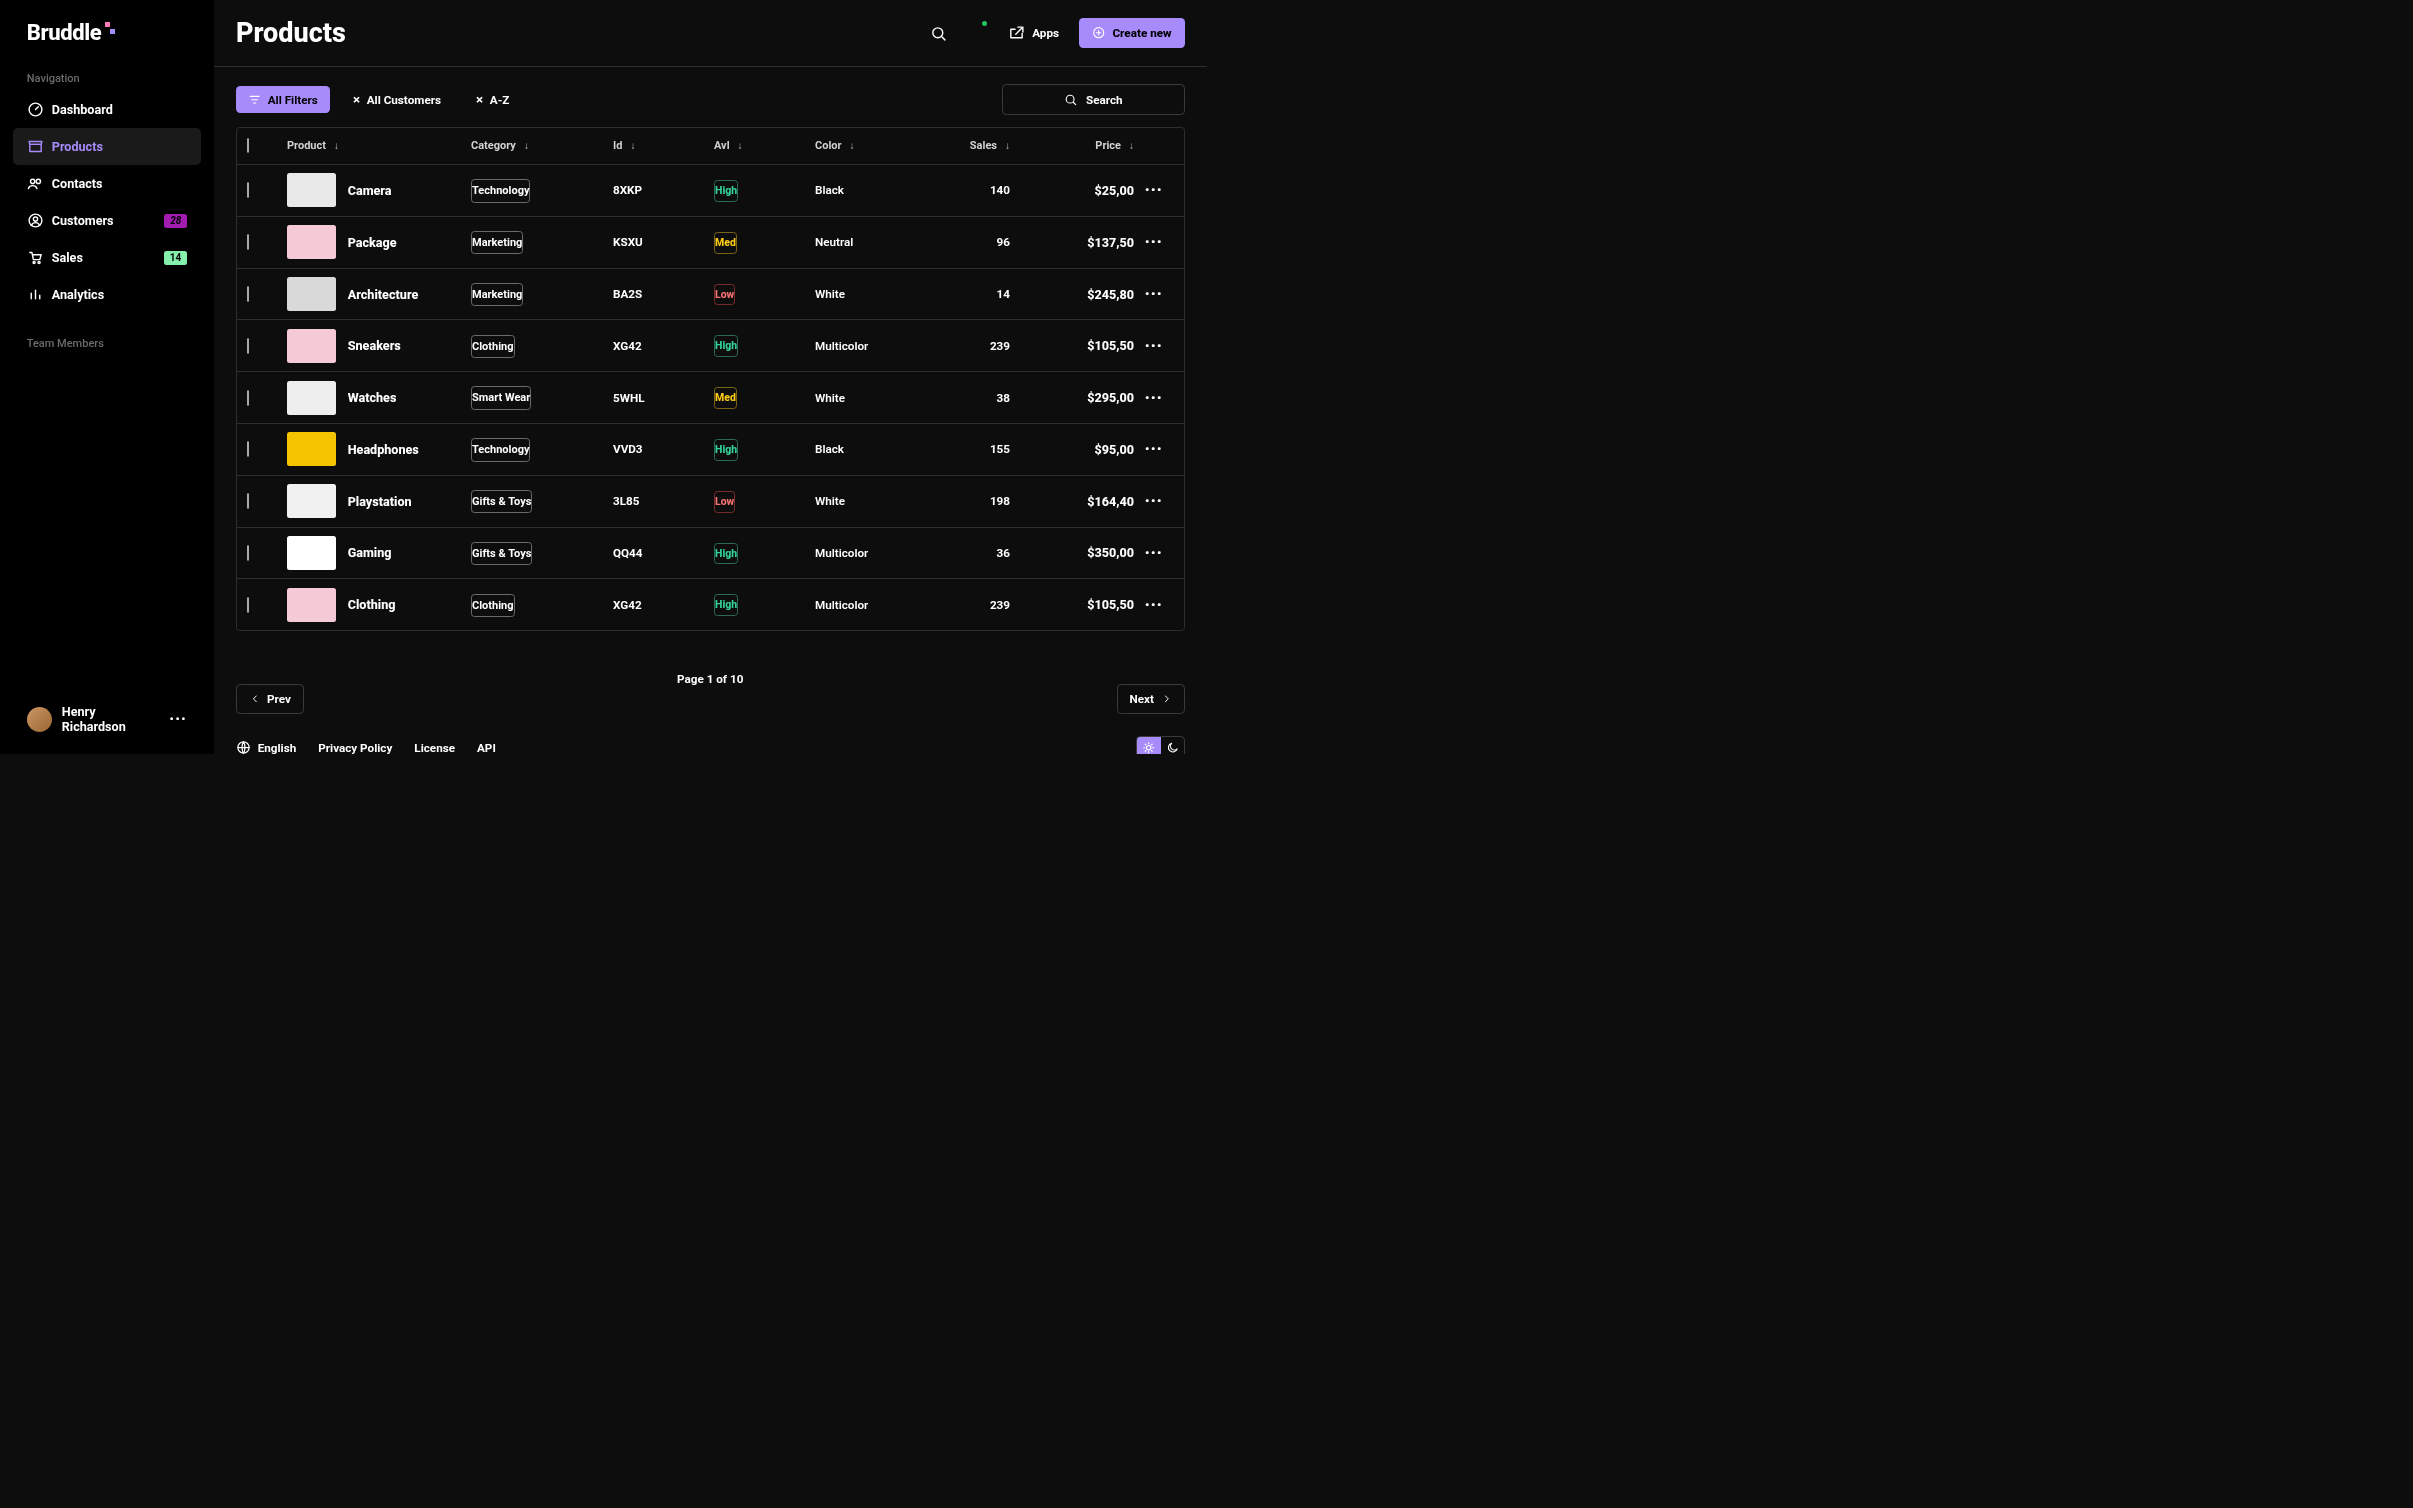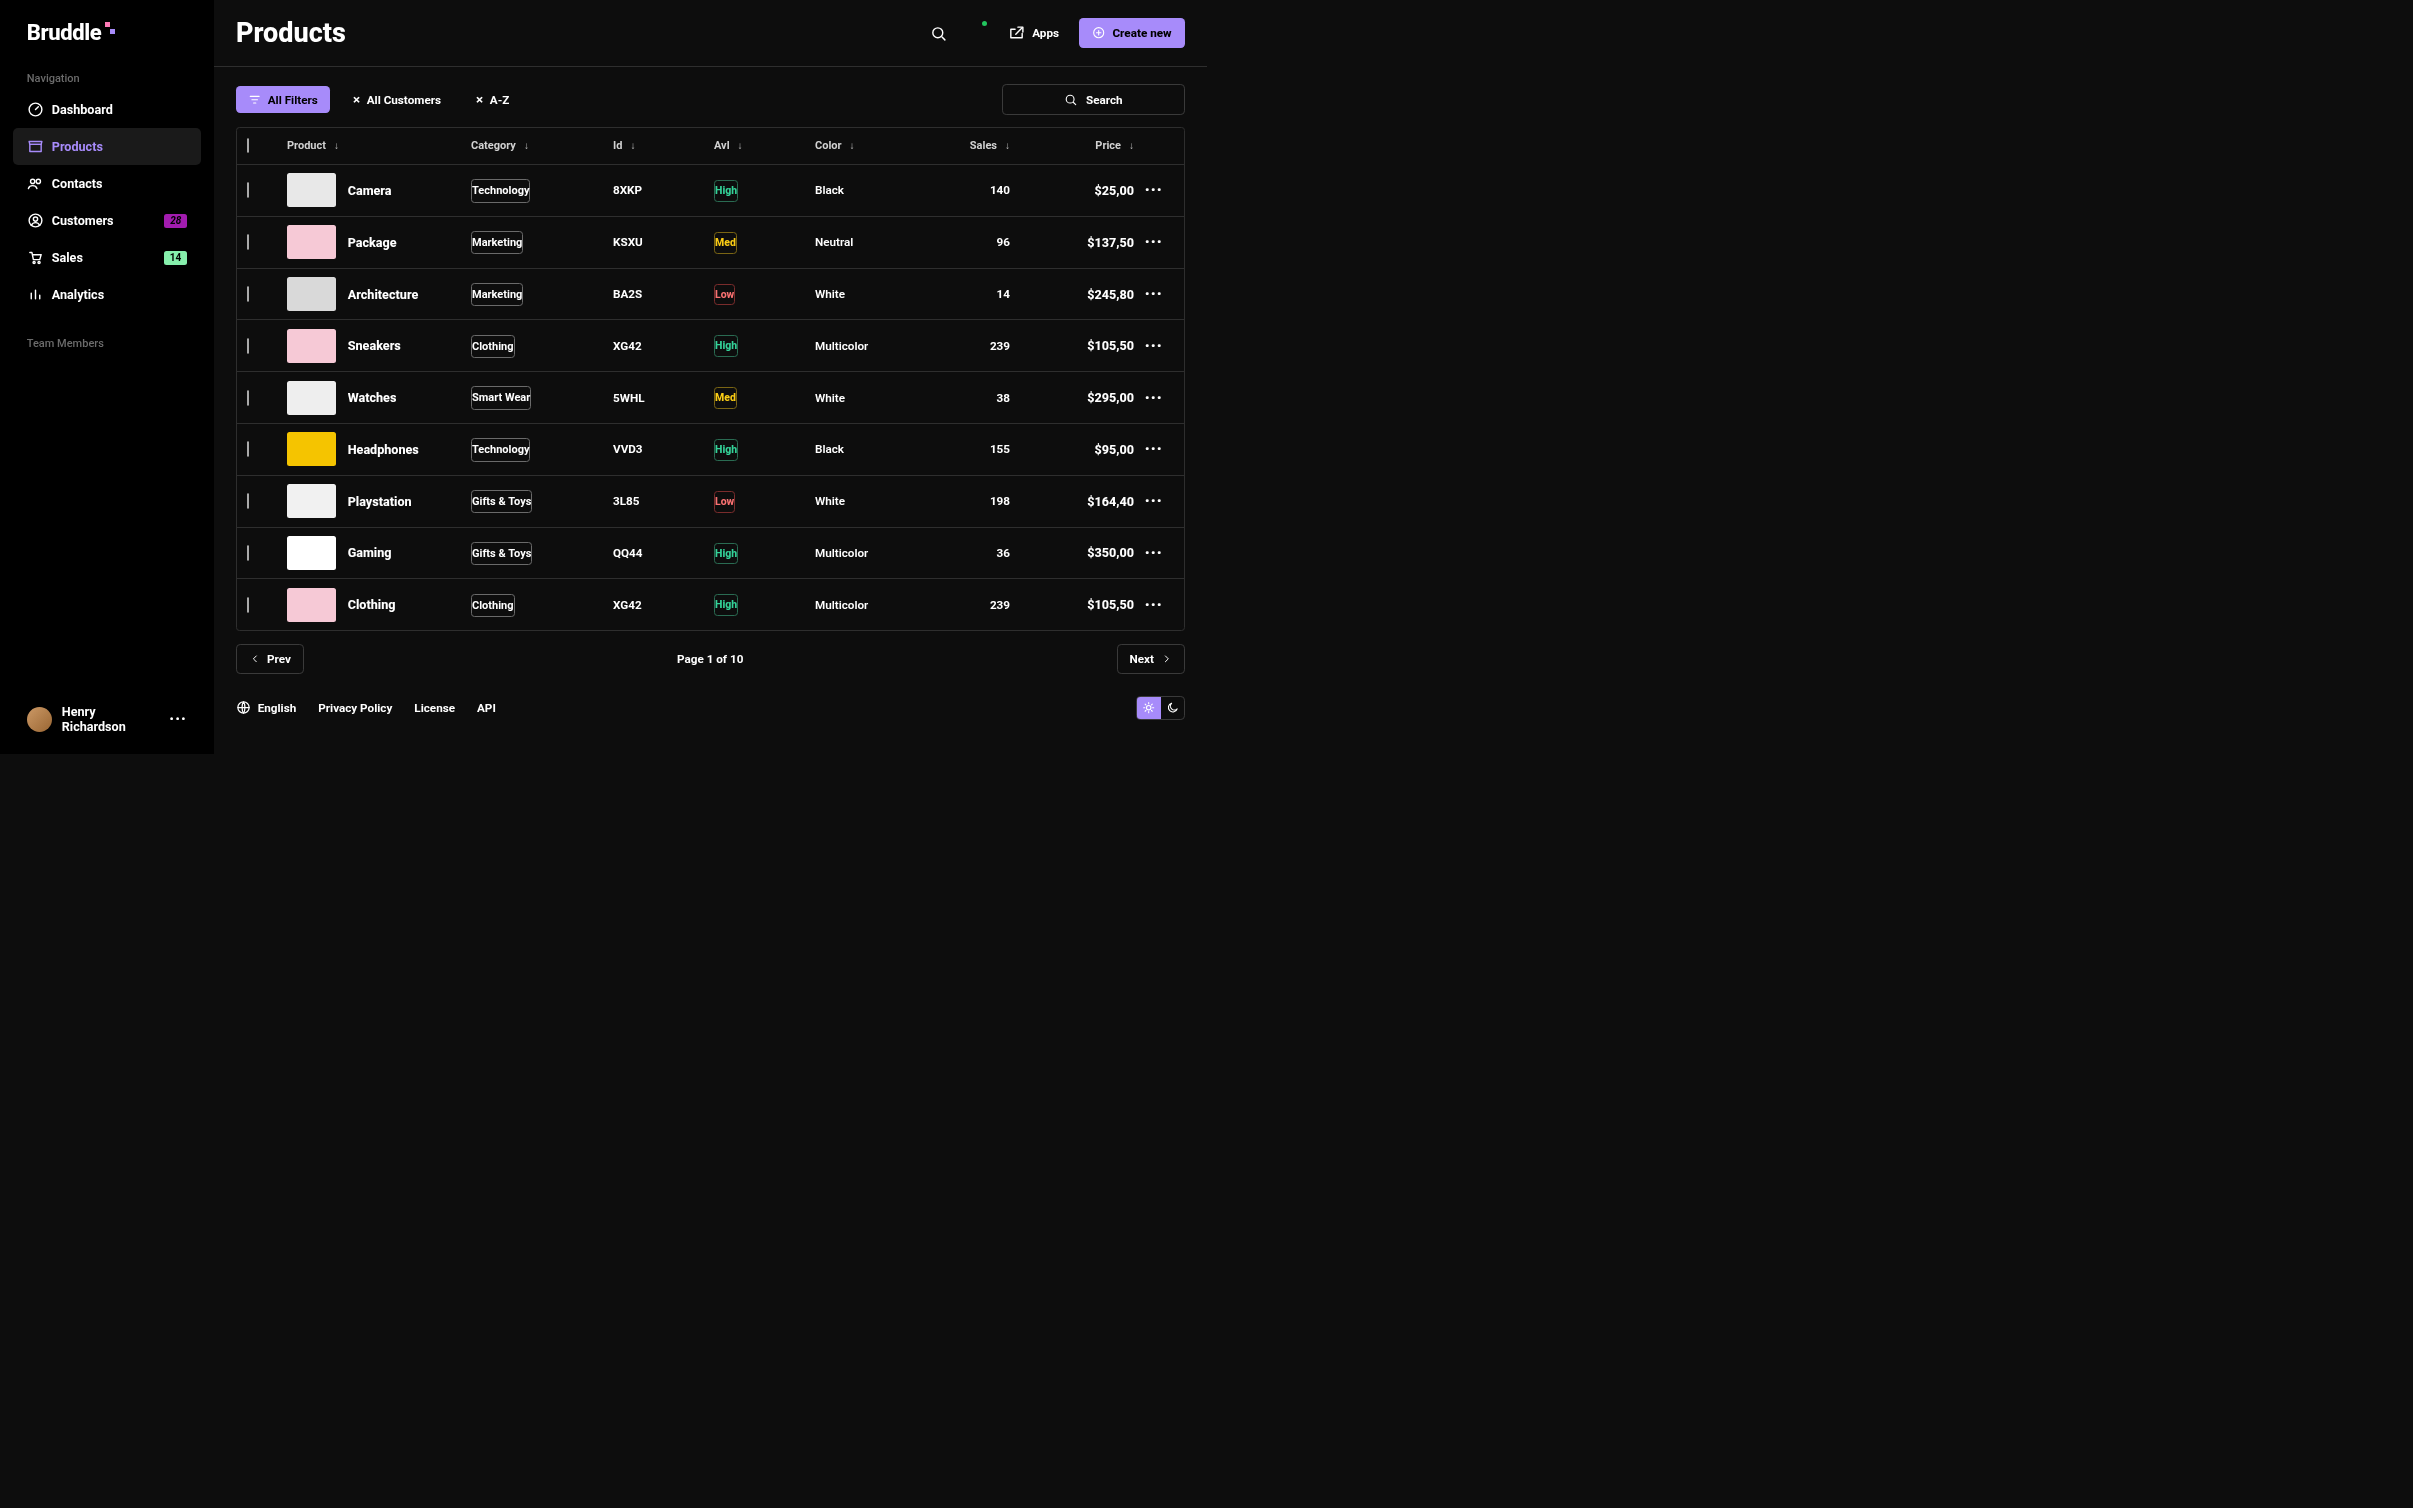--- a/index.html
+++ b/index.html
@@ -125,21 +125,21 @@
 .cell-sales { font-weight:700; text-align:right; padding-right:15px; }
 .cell-price { font-weight:800; text-align:right; font-size:12.6px; }
 .row-more { text-align:center; cursor:pointer; font-weight:900; letter-spacing:1.7px; }
 
 
 .pager {
   display:flex; align-items:center; padding:13.4px 22px 5px 22px;
 }
 .pgbtn {
   border:0.8px solid #3a3a3a; border-radius:4.2px; padding:6.7px 11.7px;
-  display:flex; align-items:center; gap:6.7px; font-weight:700; cursor:pointer;
+  display:flex; align-items:center; gap:6.7px; font-weight:700; cursor:pointer;margin-top:40px;
 }
 .pginfo { margin:0 auto; font-weight:700; font-size:11.7px; }
 
 
 .footer {
   display:flex; align-items:center; gap:22px; padding:17px 22px 15px 22px;
   font-weight:700; font-size:11.7px;
 }
 .flink { display:flex; align-items:center; gap:6.7px; cursor:pointer; }
 .theme-toggle {

